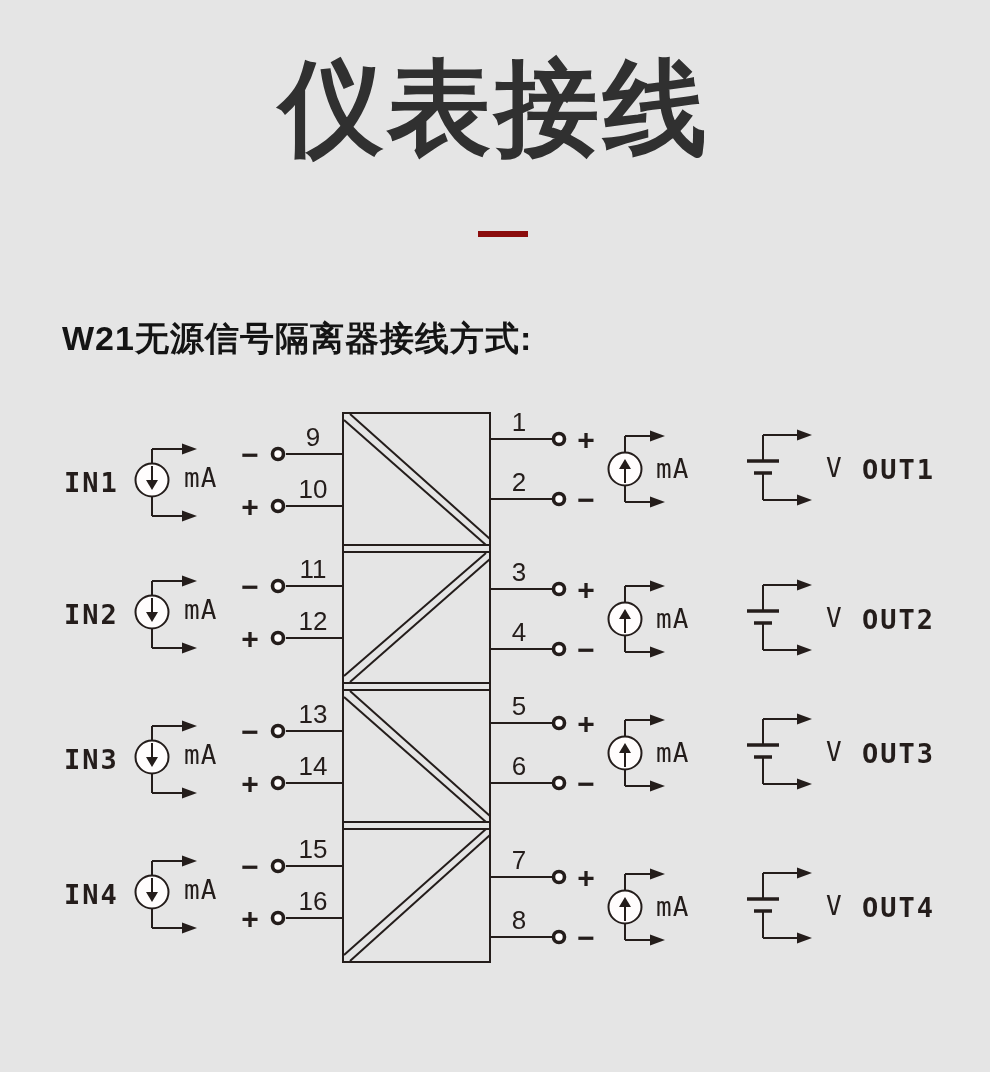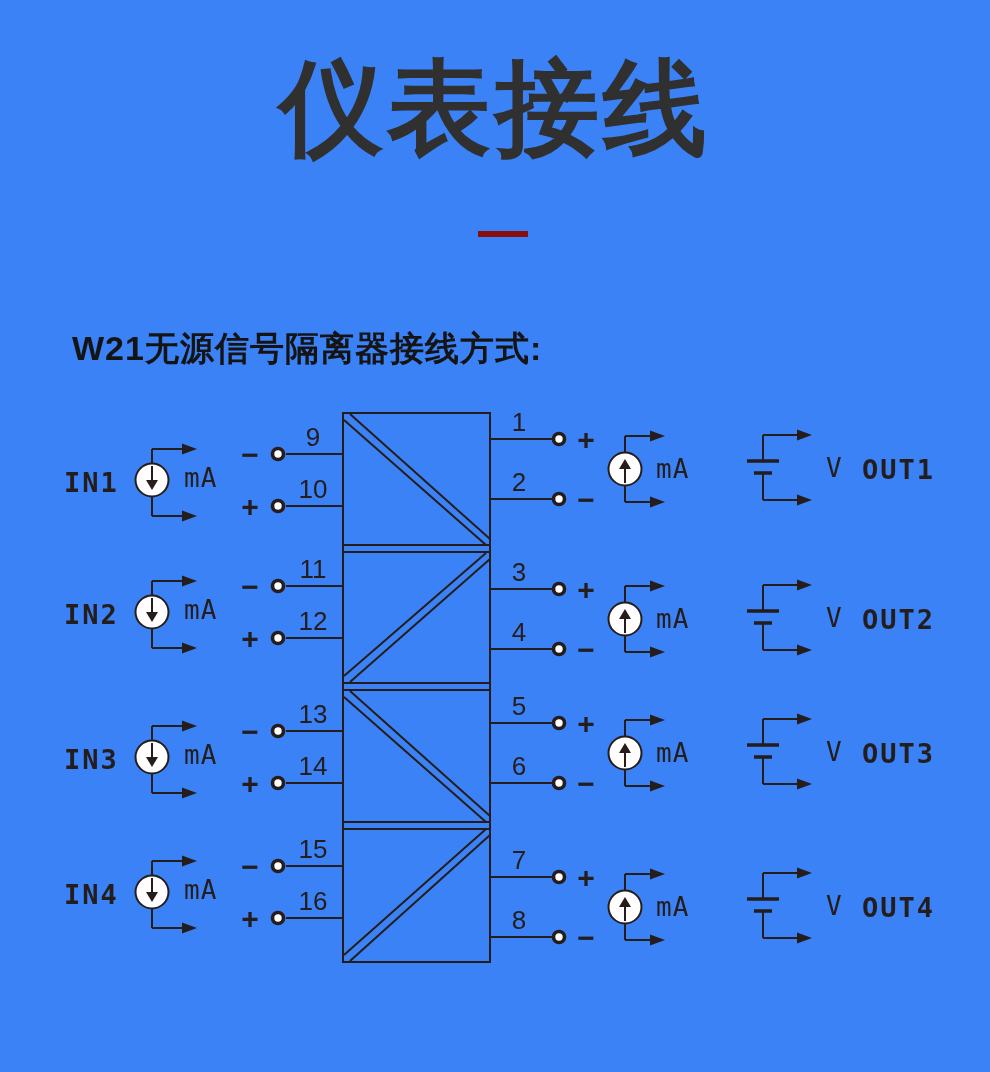--- a/index.html
+++ b/index.html
@@ -1,22 +1,22 @@
 <!DOCTYPE html>
 <html><head>
 <meta charset="utf-8">
 <style>
   html,body{margin:0;padding:0;}
-  .page{position:relative;width:990px;height:1072px;background:#3b82f6;overflow:hidden;
+  .page{position:relative;width:990px;height:1072px;background:#e5e5e5;overflow:hidden;
         font-family:"Liberation Sans",sans-serif;}
   .title{position:absolute;top:54px;left:0;width:100%;margin:0;text-align:center;
          font-family:"Liberation Sans",sans-serif;font-weight:900;font-size:104px;line-height:1.05;
          color:#303030;letter-spacing:4px;}
   .divider{position:absolute;top:231px;left:478px;width:50px;height:6px;background:#8B0C0C;}
-  .subtitle{position:absolute;top:316px;left:62px;margin:10px;
+  .subtitle{position:absolute;top:316px;left:62px;margin:0;
             font-family:"Liberation Sans",sans-serif;font-weight:600;font-size:34px;color:#141414;
             letter-spacing:1px;}
   svg.diagram{position:absolute;top:0;left:0;}
   .ln{stroke:#241d1b;stroke-width:2;fill:none;}
   .plate{stroke:#241d1b;stroke-width:3.5;fill:none;}
   .fillb{fill:#241d1b;stroke:none;}
   .node{fill:#fffdfd;stroke:#241d1b;stroke-width:2;}
   .term{fill:#fffdfd;stroke:#241d1b;stroke-width:3.6;}
   text{fill:#241d1b;}
   .t-label{font-family:"DejaVu Sans Mono",monospace;font-weight:600;font-size:27px;

